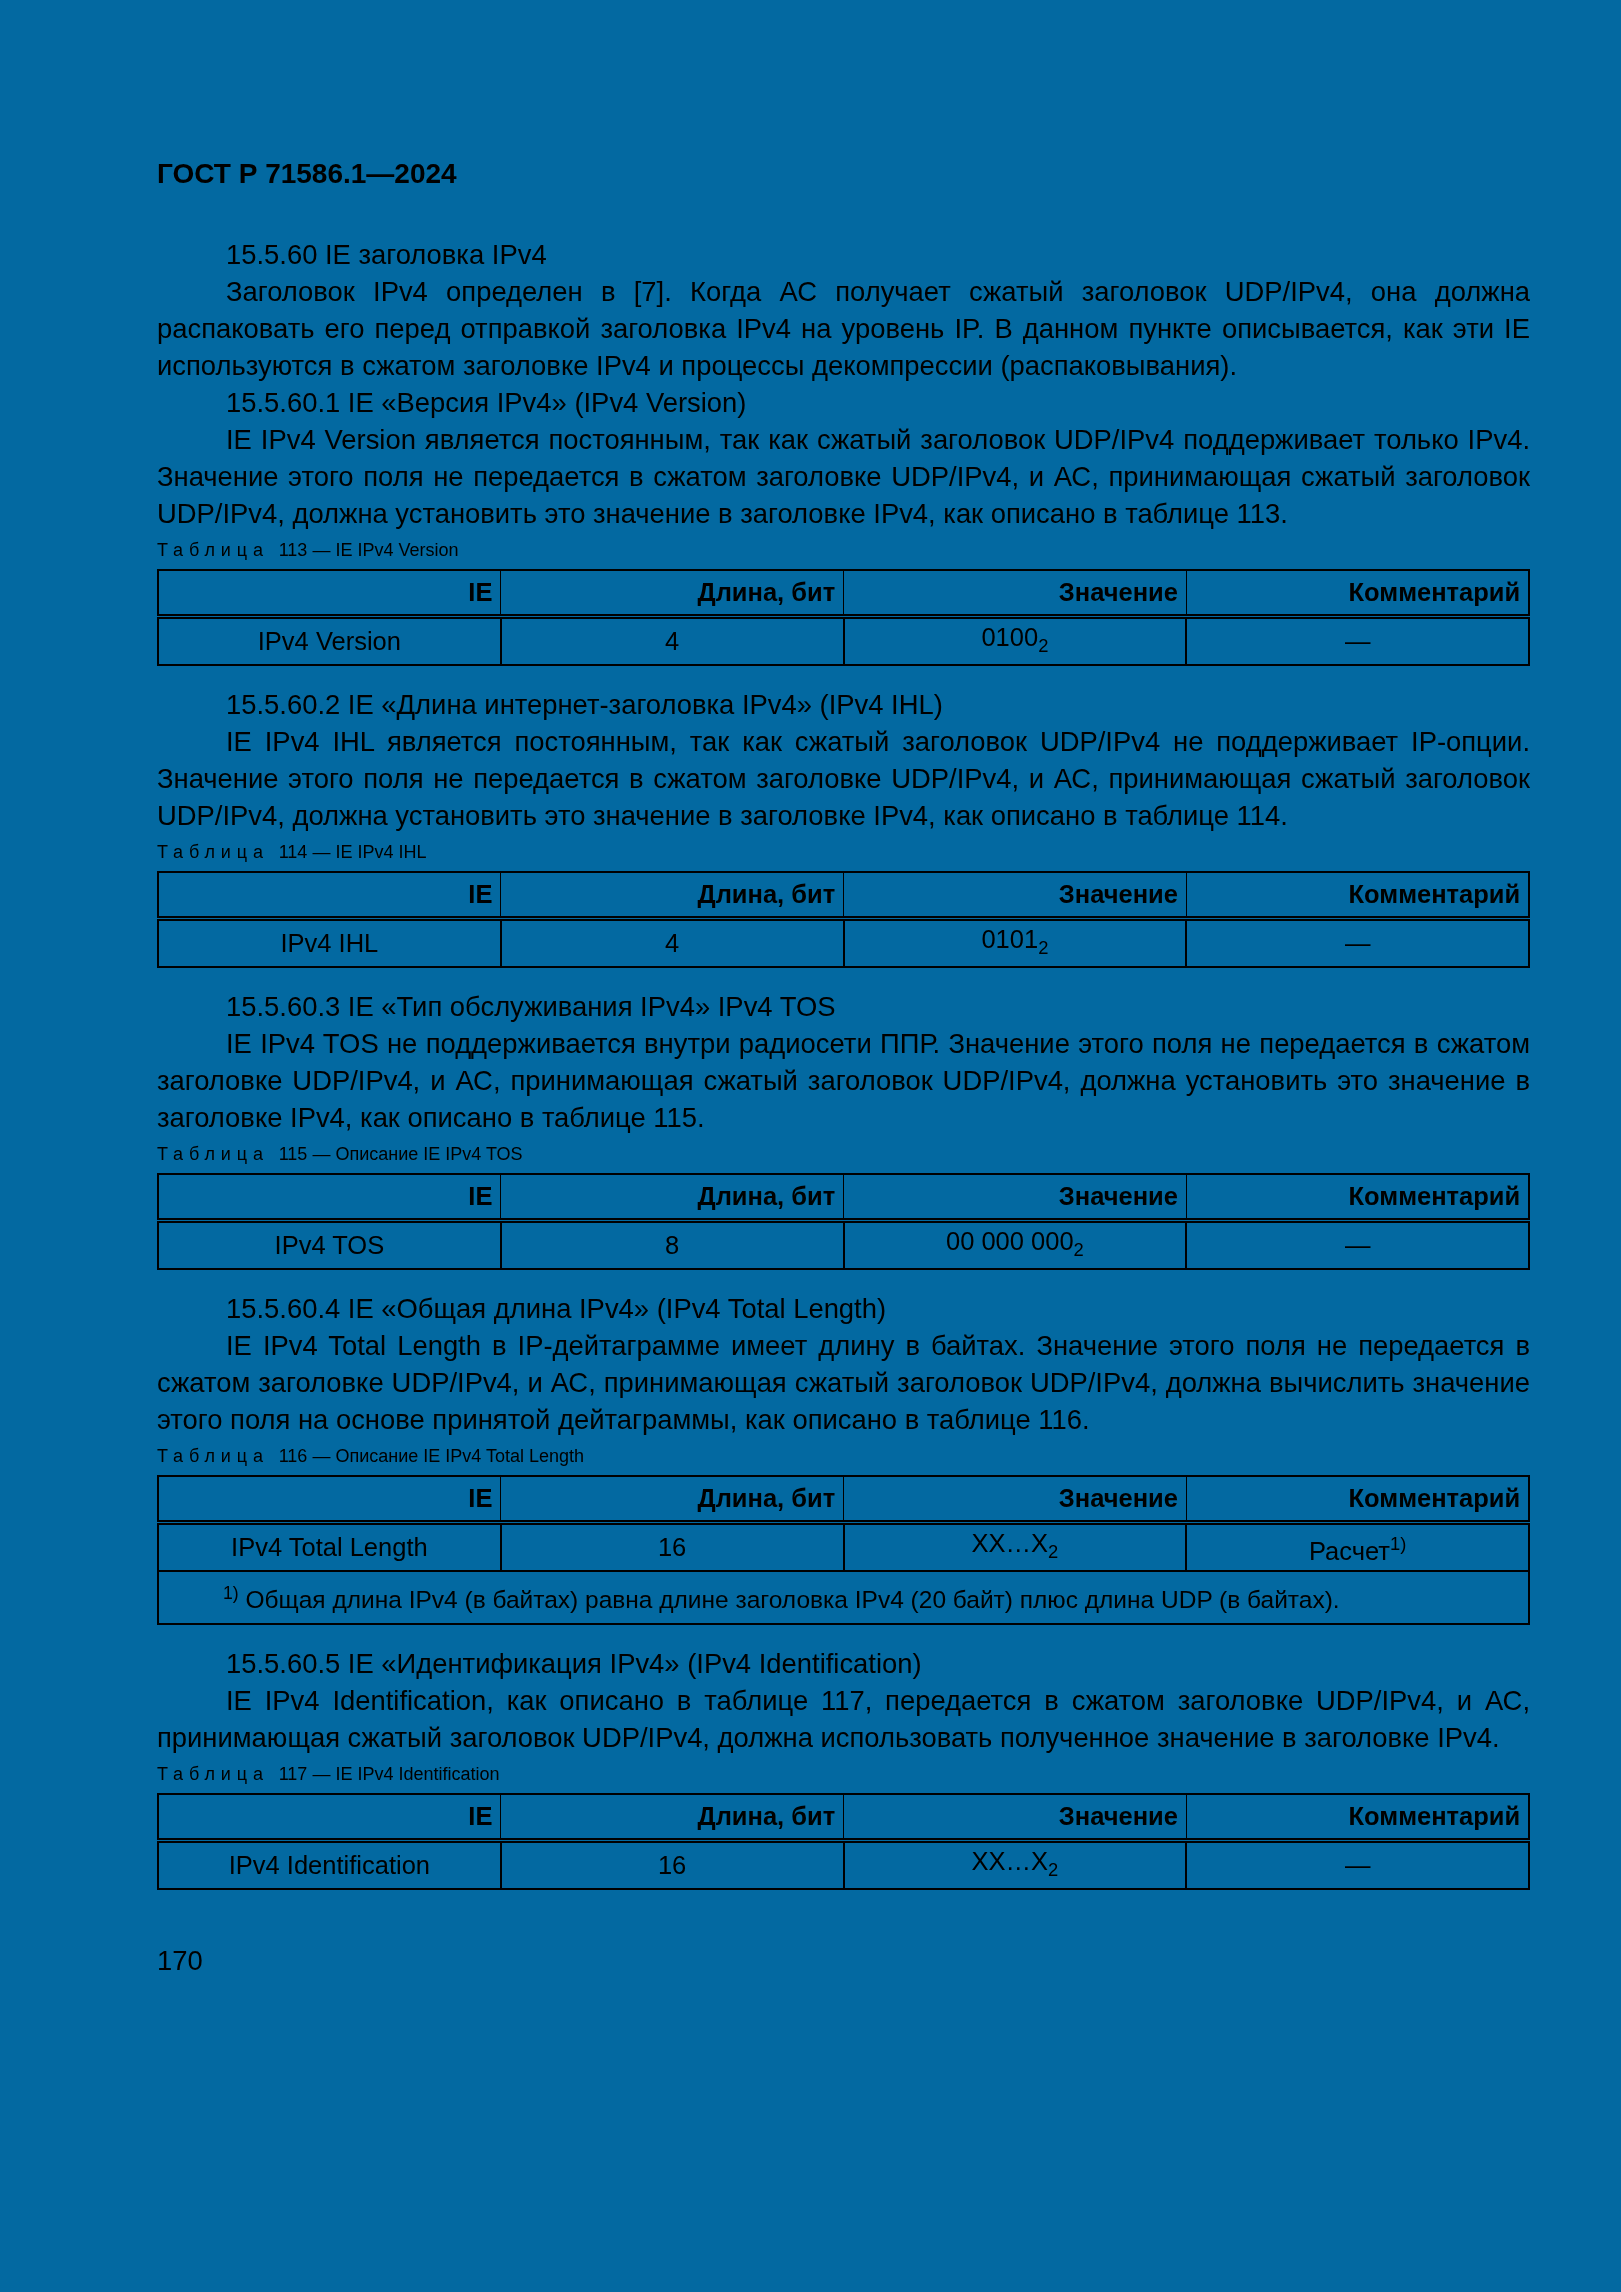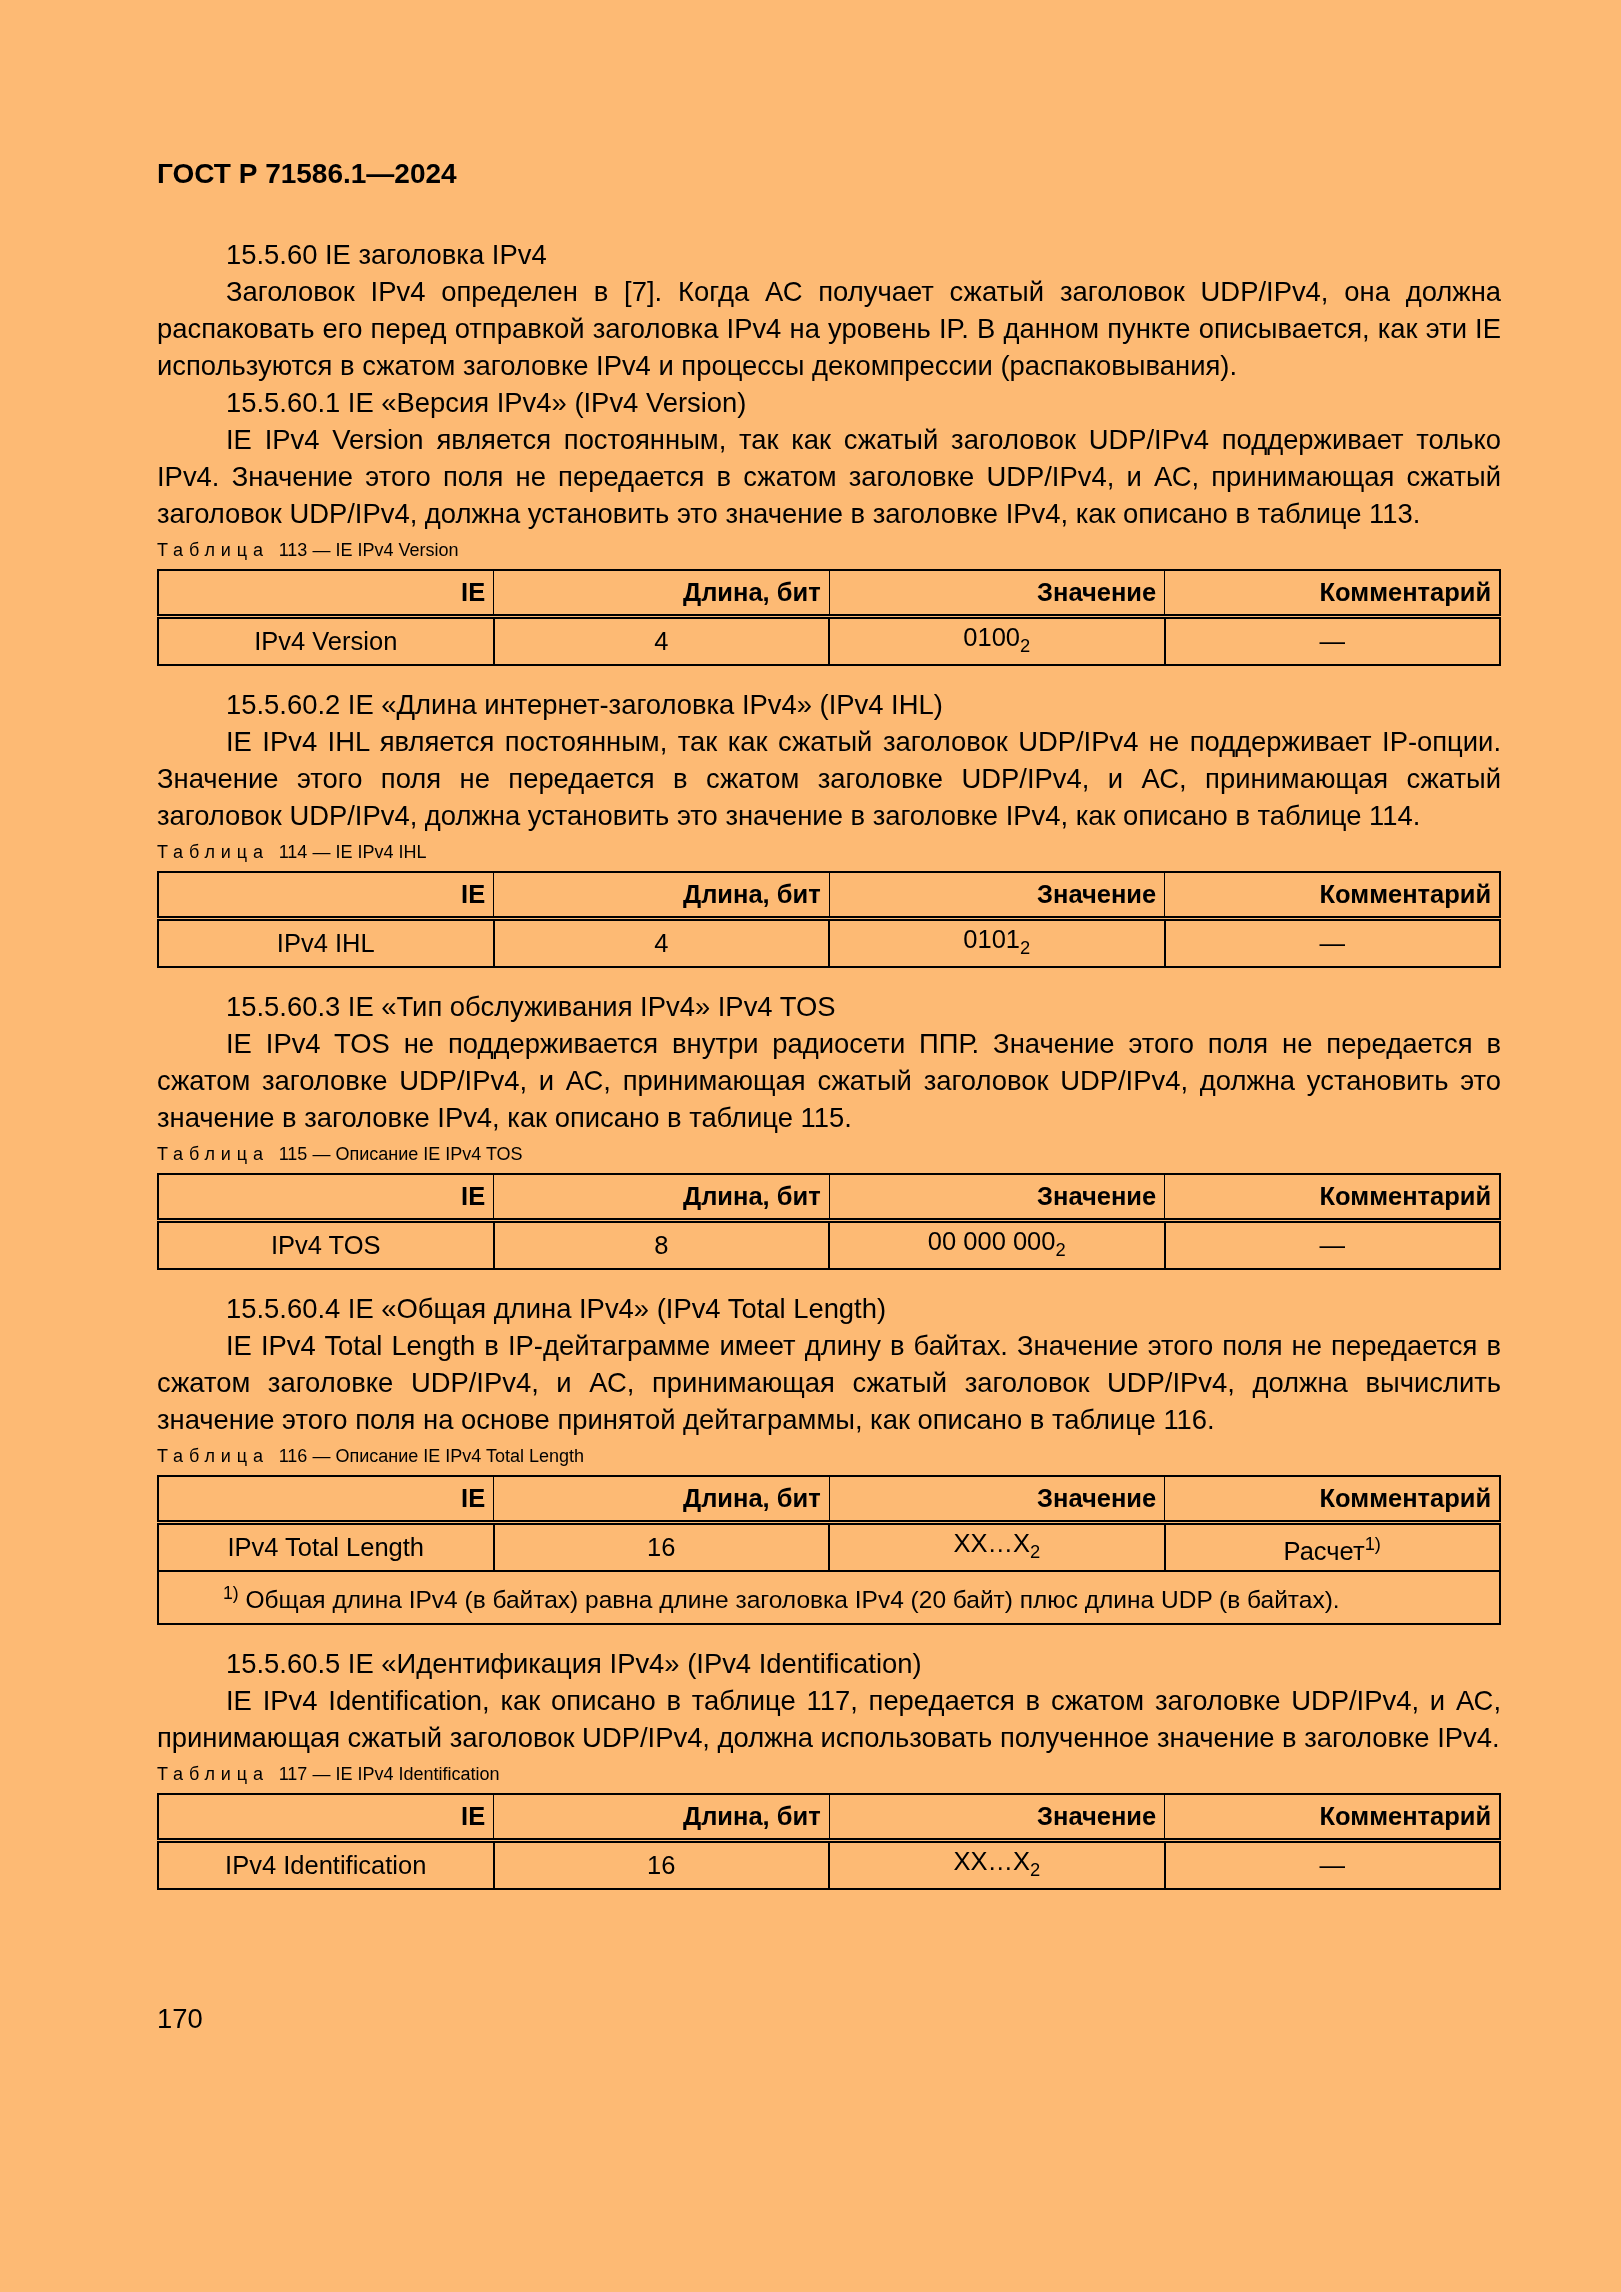--- a/index.html
+++ b/index.html
@@ -1,22 +1,22 @@
 <!DOCTYPE html>
 <html><head>
 <meta charset="utf-8">
 <style>
   html, body { margin: 0; padding: 0; background: #ffffff; }
   .page {
     position: relative;
     width: 1621px;
     height: 2293px;
-    background: #fdba74;
+    background: #0369a1;
     box-sizing: border-box;
-    padding: 155px 120px 0 157px;
+    padding: 155px 91px 0 157px;
     font-family: "Liberation Sans", sans-serif;
     font-size: 27.4px;
     line-height: 37px;
     color: #000000;
   }
   .doc-code {
     margin: 0 0 44px 0;
     font-weight: bold;
     font-size: 28px;
   }
@@ -76,21 +76,21 @@
     height: auto;
     padding: 5.9px 13.7px 7.8px 64px;
     font-size: 24.5px;
     line-height: 31px;
   }
   sub { font-size: 0.72em; }
   sup { font-size: 0.72em; }
   .page-num {
     position: absolute;
     left: 157px;
-    top: 2000px;
+    top: 1942px;
     font-size: 27.4px;
   }
 </style>
 </head>
 <body>
 
 <div class="page">
 
   <p class="doc-code">ГОСТ Р 71586.1—2024</p>
 

